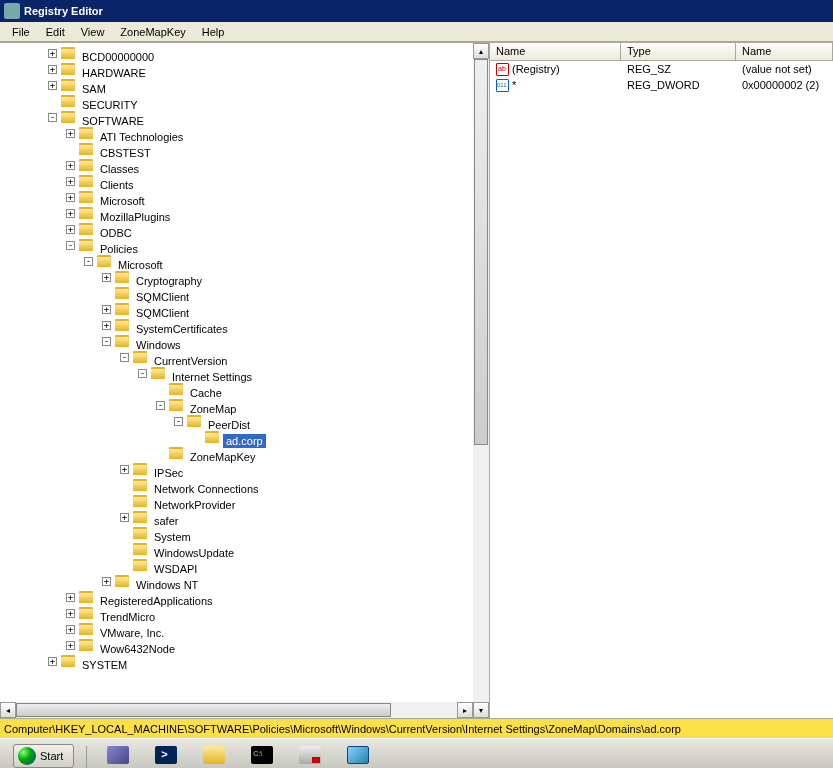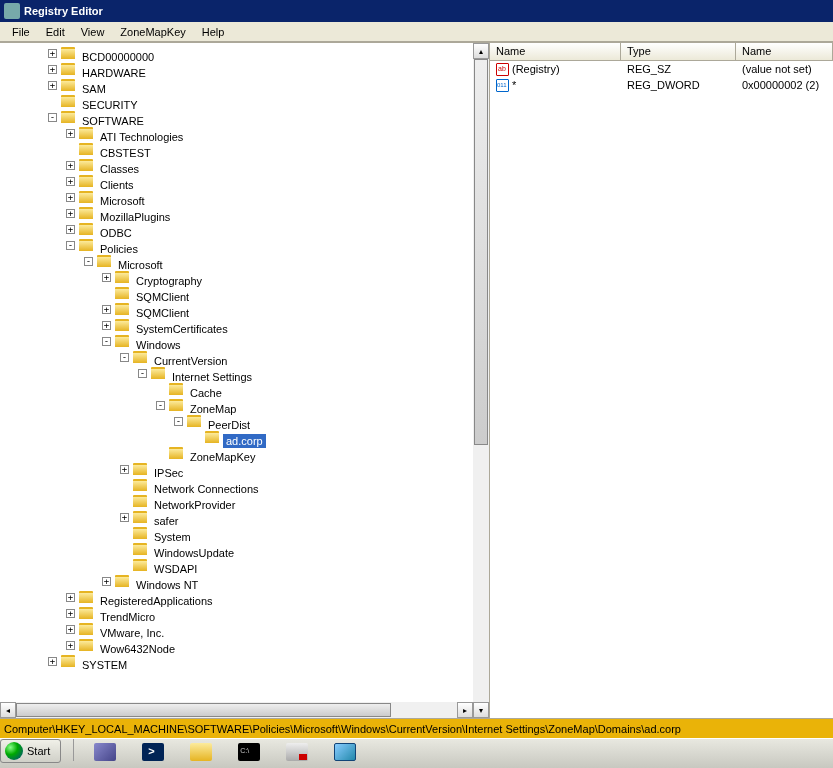--- a/index.html
+++ b/index.html
@@ -28,22 +28,22 @@
 .list-pane { flex: 1; background: white; display: flex; flex-direction: column; }
 .list-header { display: flex; background: #ece9d8; height: 18px; border-bottom: 1px solid #aca899; }
 .list-header-col { padding: 2px 6px; border-right: 1px solid #aca899; background: linear-gradient(to bottom,#fff,#ece9d8); cursor: default; }
 .list-body { flex: 1; }
 .list-row { display: flex; height: 16px; align-items: center; }
 .list-cell { padding: 0 6px; overflow: hidden; white-space: nowrap; display: flex; align-items: center; gap: 3px; }
 .reg-icon-sz { width: 13px; height: 13px; background: #fff; border: 1px solid #c00; border-radius: 1px; position: relative; }
 .reg-icon-sz::after { content: "ab"; font-size: 7px; color: #c00; position: absolute; top: 1px; left: 1px; }
 .reg-icon-dw { width: 13px; height: 13px; background: #fff; border: 1px solid #06c; border-radius: 1px; position: relative; }
 .reg-icon-dw::after { content: "011"; font-size: 6px; color: #06c; position: absolute; top: 2px; left: 0; }
-.statusbar { height: 20px; background: #eab308; border-top: 1px solid #aca899; display: flex; align-items: center; padding: 0 4px; }
-.taskbar { height: 30px; background: linear-gradient(to bottom, #e8e8e0, #c8c8c0); border-top: 1px solid #fff; display: flex; align-items: flex-start; padding: 0 0; gap: 10px; }
+.statusbar { height: 20px; background: #fde047; border-top: 1px solid #aca899; display: flex; align-items: center; padding: 0 4px; }
+.taskbar { height: 30px; background: linear-gradient(to bottom, #e8e8e0, #c8c8c0); border-top: 1px solid #fff; display: flex; align-items: flex-end; padding: 0 13px; gap: 10px; }
 .start-btn { display: flex; align-items: center; gap: 4px; padding: 2px 10px 2px 4px; background: linear-gradient(to bottom,#f0f0e8,#d0d0c8); border: 1px solid #888; border-radius: 3px; cursor: default; }
 .start-orb { width: 18px; height: 18px; border-radius: 50%; background: radial-gradient(circle at 30% 30%, #8f8, #0a0 40%, #048); }
 .tb-btn { width: 38px; height: 26px; display: flex; align-items: center; justify-content: center; border-radius: 2px; cursor: default; }
 .tb-sep { width: 1px; height: 22px; background: #999; margin: 0 2px; }
 .tb-ico { width: 22px; height: 18px; border-radius: 2px; }
 .ico-disk { background: linear-gradient(135deg,#88c,#448); }
 .ico-ps { background: #012456; position: relative; }
 .ico-ps::after { content: ">"; color: #fff; font-size: 11px; position: absolute; top: 2px; left: 6px; font-weight: bold; }
 .ico-explorer { background: linear-gradient(to bottom,#fceb9c,#e6b422); }
 .ico-cmd { background: #000; position: relative; }

